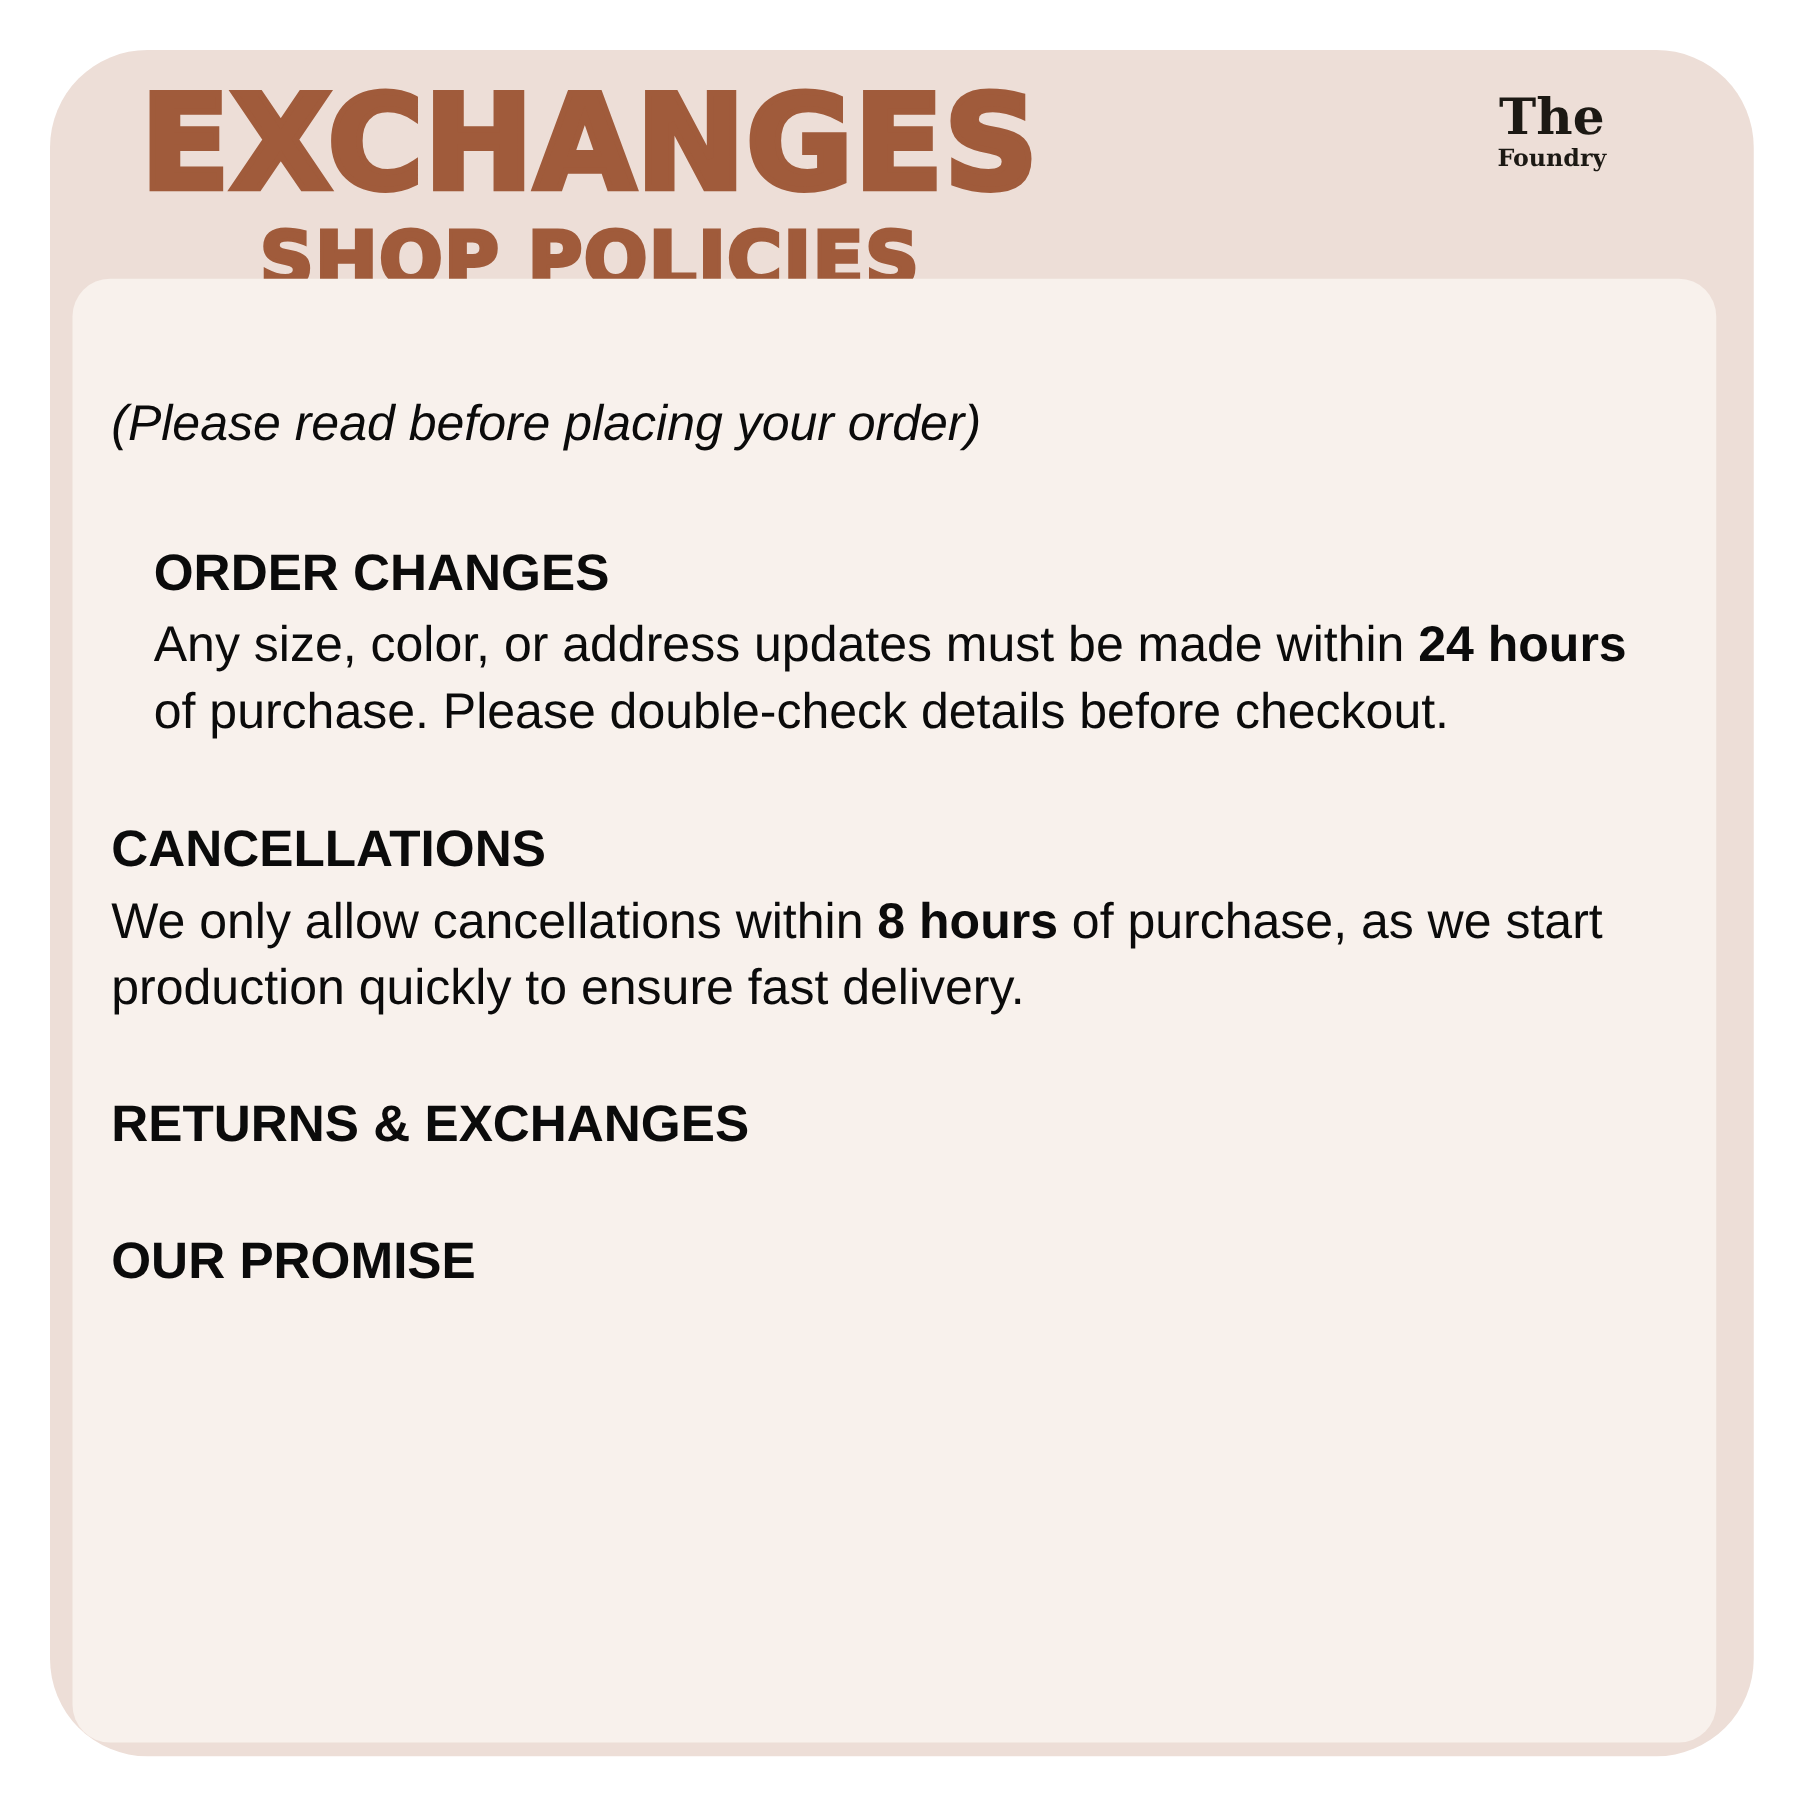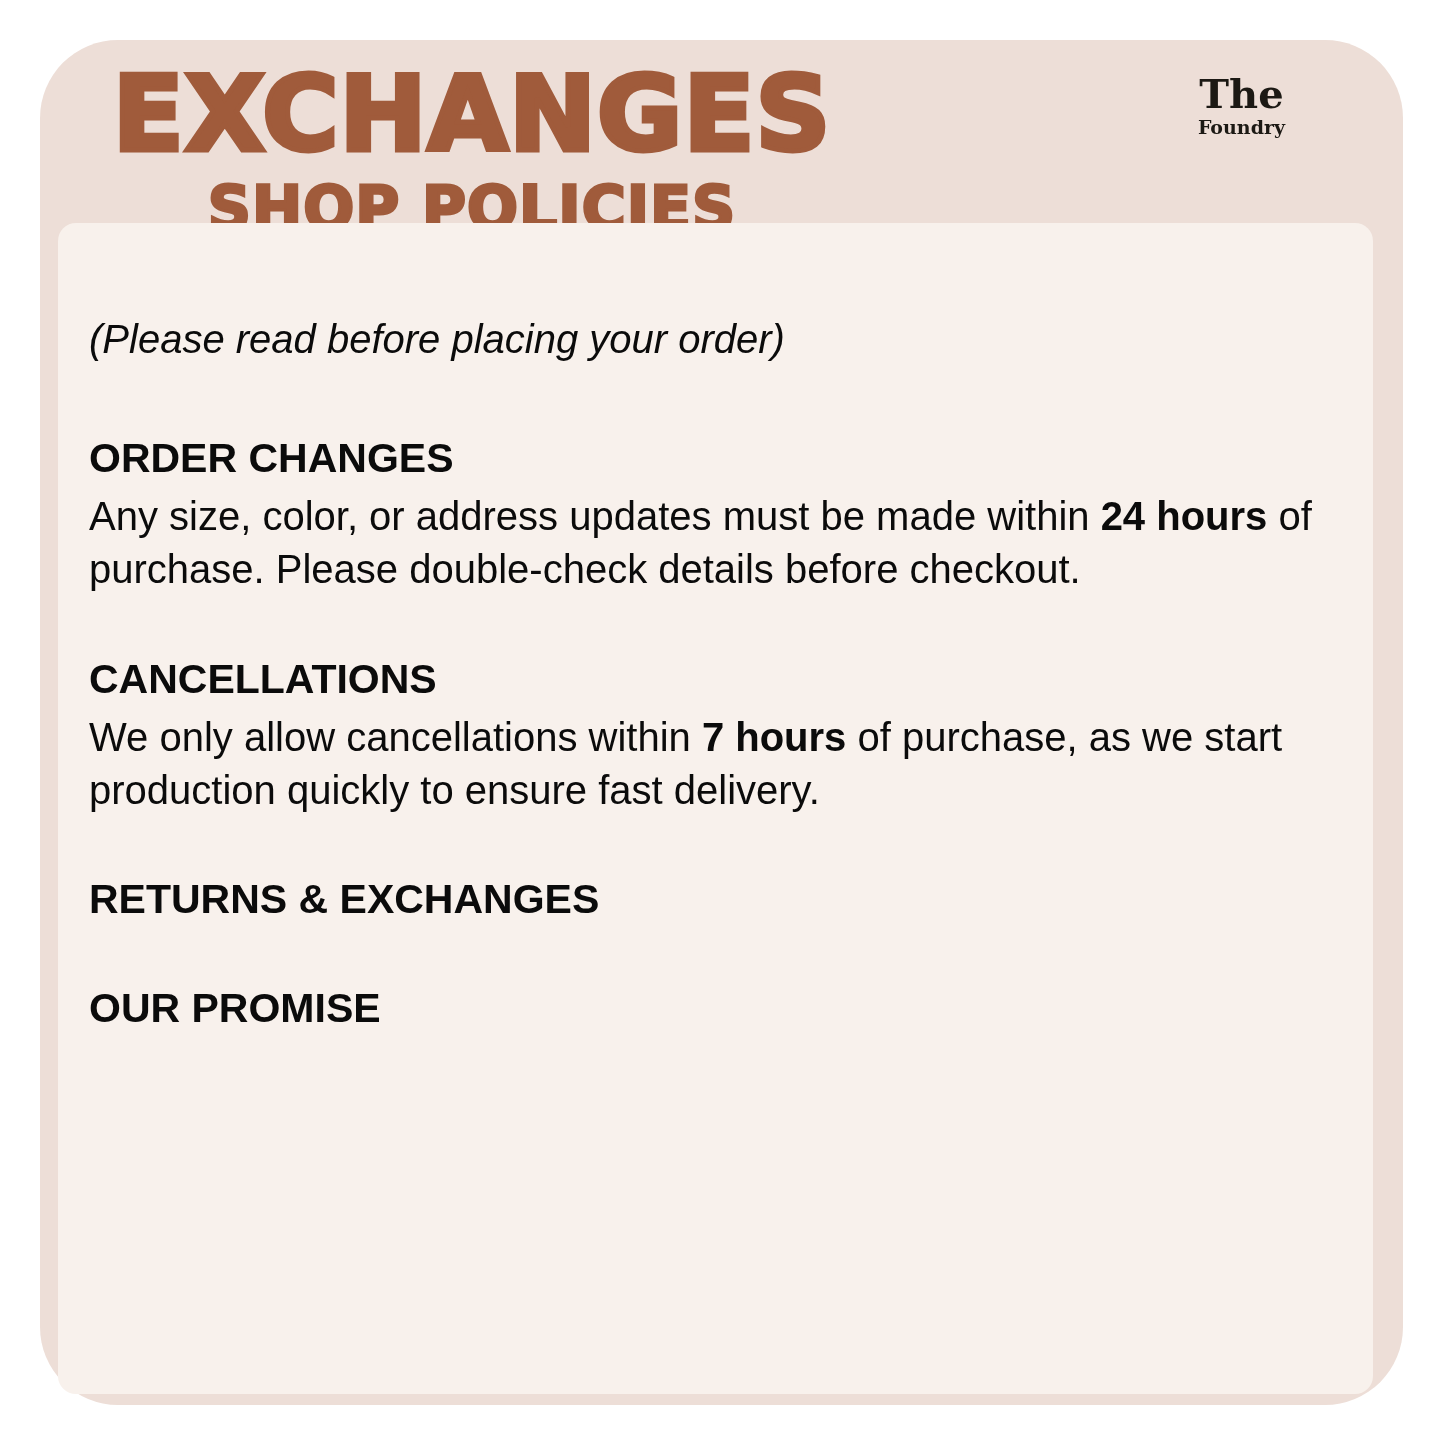--- a/index.html
+++ b/index.html
@@ -35,30 +35,30 @@
   .logo{position:absolute;top:32px;right:118px;text-align:center;color:var(--dark);}
   .logo-the{font-family:"DejaVu Serif", serif;font-weight:bold;font-size:40px;line-height:1.1;}
   .logo-phone{
     font-family:"DejaVu Sans", sans-serif;font-weight:bold;color:var(--accent);
     font-size:56px;line-height:1.15;letter-spacing:1px;
     -webkit-text-stroke:3px var(--accent);
   }
   .logo-foundry{font-family:"DejaVu Serif", serif;font-weight:bold;font-size:19px;line-height:1.2;}
   .inner-card{
     position:absolute;left:18px;top:183px;right:30px;bottom:11px;
-    background:var(--inner-bg);border-radius:18px;
+    background:var(--inner-bg);border-radius:30px;
     padding:90px 28px 40px 31px;
     color:var(--body);
   }
   .intro{
     font-size:40px;font-style:italic;line-height:1.3;
     margin:0 0 68px 0;
   }
   .policy-section{margin-top:57px;}
-  .policy-section:first-of-type{margin-top:0;}
+  .policy-section:first-of-type{margin-top:0;margin-left:34px;}
   .section-heading{
     font-size:41px;font-weight:bold;line-height:1.25;color:var(--body);
     font-family:"Liberation Sans", sans-serif;
   }
   .section-body{
     font-size:40px;line-height:1.33;margin-top:6px;max-width:1262px;
   }
   .section-body .b{font-weight:bold;}
 </style>
 </head>
@@ -79,21 +79,21 @@
 
     <div class="inner-card">
       <p class="intro">(Please read before placing your order)</p>
       <div>
           <section class="policy-section">
             <h2 class="section-heading">ORDER CHANGES</h2>
             <p class="section-body"><span>Any size, color, or address updates must be made within </span><span class="b">24 hours</span><span> of purchase. Please double-check details before checkout.</span></p>
           </section>
           <section class="policy-section">
             <h2 class="section-heading">CANCELLATIONS</h2>
-            <p class="section-body"><span>We only allow cancellations within </span><span class="b">7 hours</span><span> of purchase, as we start production quickly to ensure fast delivery.</span></p>
+            <p class="section-body"><span>We only allow cancellations within </span><span class="b">8 hours</span><span> of purchase, as we start production quickly to ensure fast delivery.</span></p>
           </section>
           <section class="policy-section">
             <h2 class="section-heading">RETURNS &amp; EXCHANGES</h2>
           </section>
           <section class="policy-section">
             <h2 class="section-heading">OUR PROMISE</h2>
           </section>
         </div>
     </div>
 

